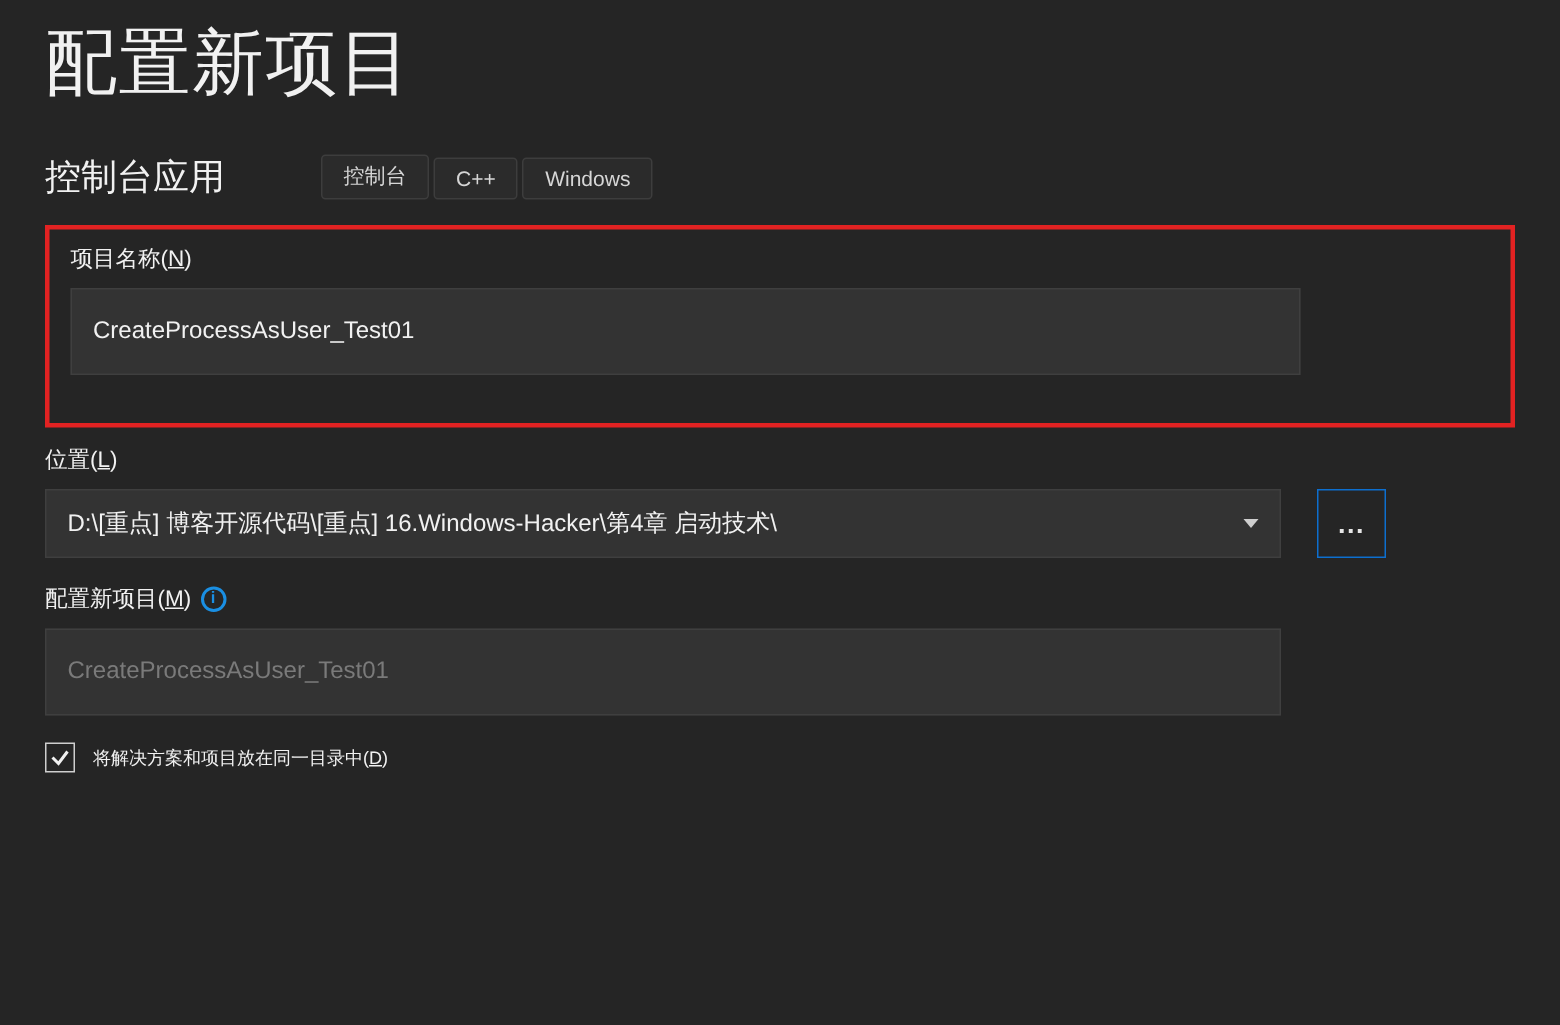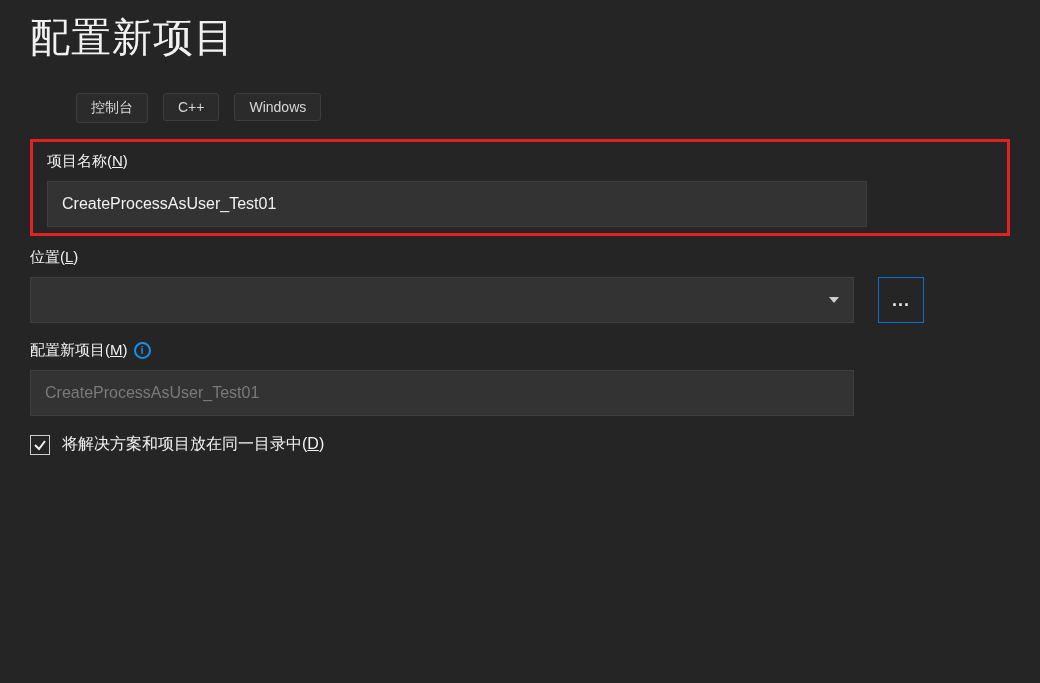--- a/index.html
+++ b/index.html
@@ -8,65 +8,65 @@
     height: 683px;
     background: #252525;
     color: #f1f1f1;
     font-family: "Segoe UI", "Microsoft YaHei", sans-serif;
     overflow: hidden;
   }
   .page {
     padding: 10px 30px 30px 30px;
   }
   .title {
-    font-size: 40px;
+    font-size: 48px;
     font-weight: 400;
     letter-spacing: 1px;
     margin-bottom: 28px;
   }
   .subtitle-row {
     display: flex;
     align-items: center;
     gap: 18px;
     margin-bottom: 16px;
   }
   .subtitle {
     font-size: 24px;
     font-weight: 400;
   }
   .tag-group {
     display: flex;
-    align-items: flex-start;
-    gap: 15px;
+    align-items: flex-end;
+    gap: 3px;
     margin-left: 46px;
   }
   .tag {
     font-size: 14px;
     color: #d6d6d6;
     padding: 5px 14px;
     border: 1px solid #3d3d3d;
     border-radius: 3px;
     background: #2b2b2b;
   }
   .highlight-box {
     border: 3px solid #e22222;
-    padding: 10px 14px 6px 14px;
+    padding: 10px 14px 32px 14px;
     margin-bottom: 12px;
   }
   .field-label {
     font-size: 15px;
     color: #f1f1f1;
     margin-bottom: 10px;
     display: flex;
     align-items: center;
     gap: 6px;
   }
   .text-input {
     width: 824px;
-    height: 46px;
+    height: 58px;
     background: #333333;
     border: 1px solid #3f3f3f;
     color: #f1f1f1;
     font-size: 16px;
     padding: 0 14px;
     outline: none;
   }
   .text-input.disabled {
     color: #7a7a7a;
   }
@@ -127,21 +127,21 @@
     font-size: 11px;
     font-weight: bold;
     font-style: normal;
     line-height: 1;
   }
   .checkbox-row {
     display: flex;
     align-items: center;
     gap: 12px;
     margin-top: 18px;
-    font-size: 16px;
+    font-size: 12px;
   }
   .cbox {
     width: 20px; height: 20px;
     border: 1.5px solid #cfcfcf;
     display: inline-flex;
     align-items: center;
     justify-content: center;
     background: transparent;
   }
   .cbox svg { display: block; }
@@ -149,20 +149,21 @@
   .hotkey { text-decoration: underline; }
 </style>
 </head>
 <body>
 
 <div class="page">
 
   <h1 class="title">配置新项目</h1>
 
   <div class="subtitle-row">
+    <div class="subtitle">控制台应用</div>
     <div class="tag-group">
       <span class="tag">控制台</span>
       <span class="tag">C++</span>
       <span class="tag">Windows</span>
     </div>
   </div>
 
   <div class="highlight-box">
     <div class="field-label">
       <span class="label-with-hotkey">
@@ -173,20 +174,21 @@
   </div>
 
   <div class="section">
     <div class="field-label">
       <span class="label-with-hotkey">
         <span>位置(</span><span class="hotkey">L</span><span>)</span>
       </span>
     </div>
     <div class="row-location">
       <div class="combo">
+        <span>D:\[重点] 博客开源代码\[重点] 16.Windows-Hacker\第4章 启动技术\</span>
         <span class="caret"></span>
       </div>
       <div class="browse-btn">
         <span>...</span>
       </div>
     </div>
   </div>
 
 
   <div class="section mt">

